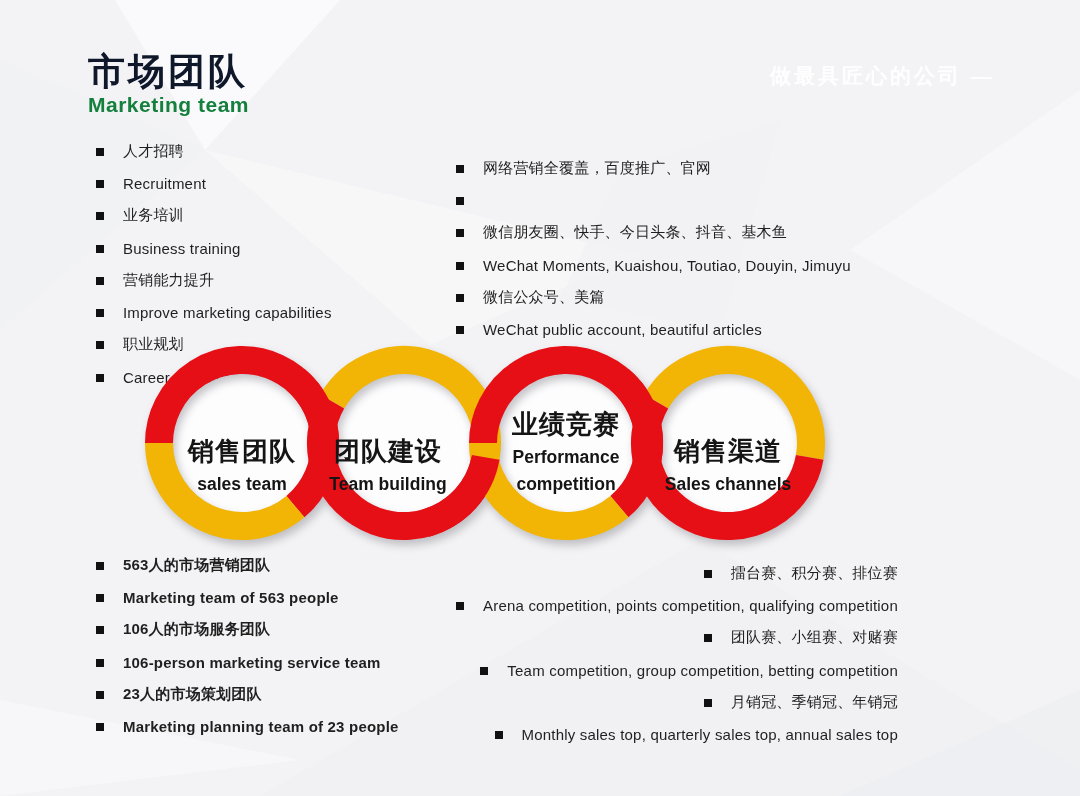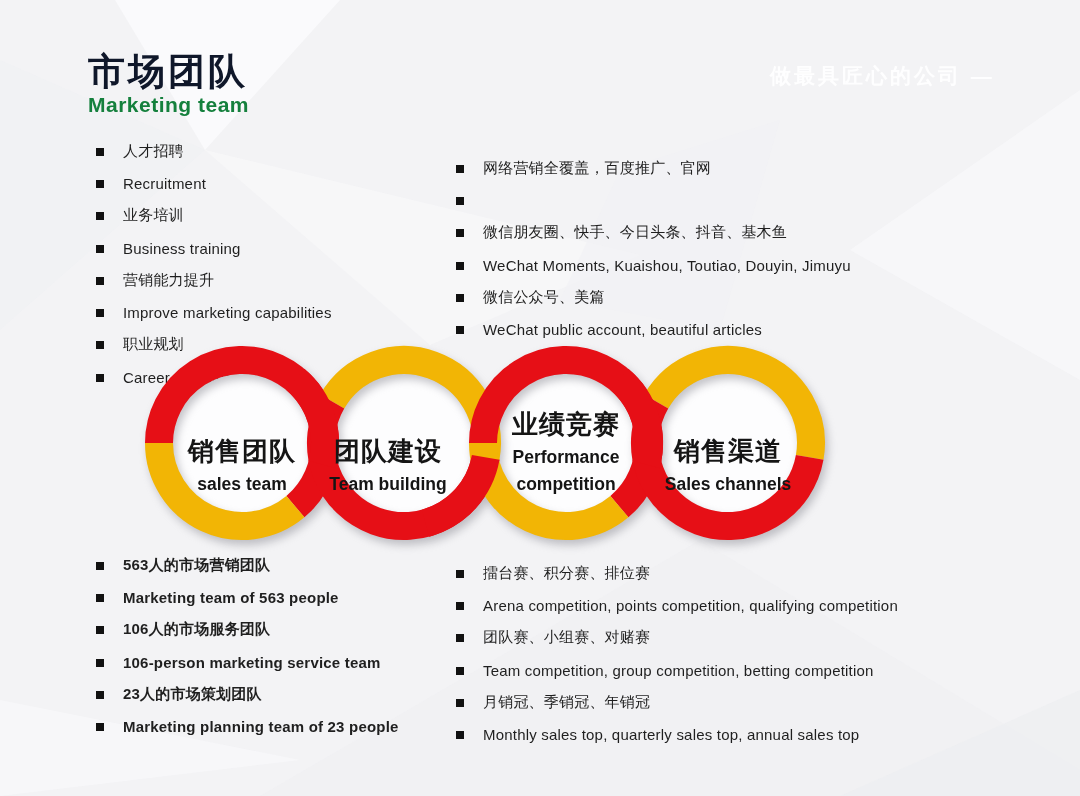--- a/index.html
+++ b/index.html
@@ -34,21 +34,21 @@
   .bullet-list{position:absolute;display:flex;flex-direction:column;gap:8px;}
   .bullet-row{display:flex;align-items:center;height:24.3px;}
   .bullet{
     flex:0 0 auto;width:8px;height:8px;background:#111;
     margin-right:19px;margin-top:1px;
   }
   .bullet-text{font-size:15px;color:var(--text);white-space:nowrap;letter-spacing:0.2px;}
   #list-top-left{left:96px;top:139px;}
   #list-top-right{left:456px;top:156px;}
   #list-bottom-left{left:96px;top:553px;font-weight:bold;}
-  #list-bottom-right{left:456px;top:561px;}
+  #list-bottom-right{left:456px;top:561px;align-items:flex-end;}
 
   
   .rings-wrap{position:absolute;left:0;top:335px;width:1080px;height:230px;}
   .rings-svg{position:absolute;left:0;top:0;}
   .arcs{filter:drop-shadow(3px 5px 4px rgba(110,110,120,0.40));}
   .arc{fill:none;stroke-width:28;stroke-linecap:butt;}
   .arc-red{stroke:var(--red);}
   .arc-yellow{stroke:var(--yellow);}
   .ring-inner{fill:#fdfdfe;}
 

